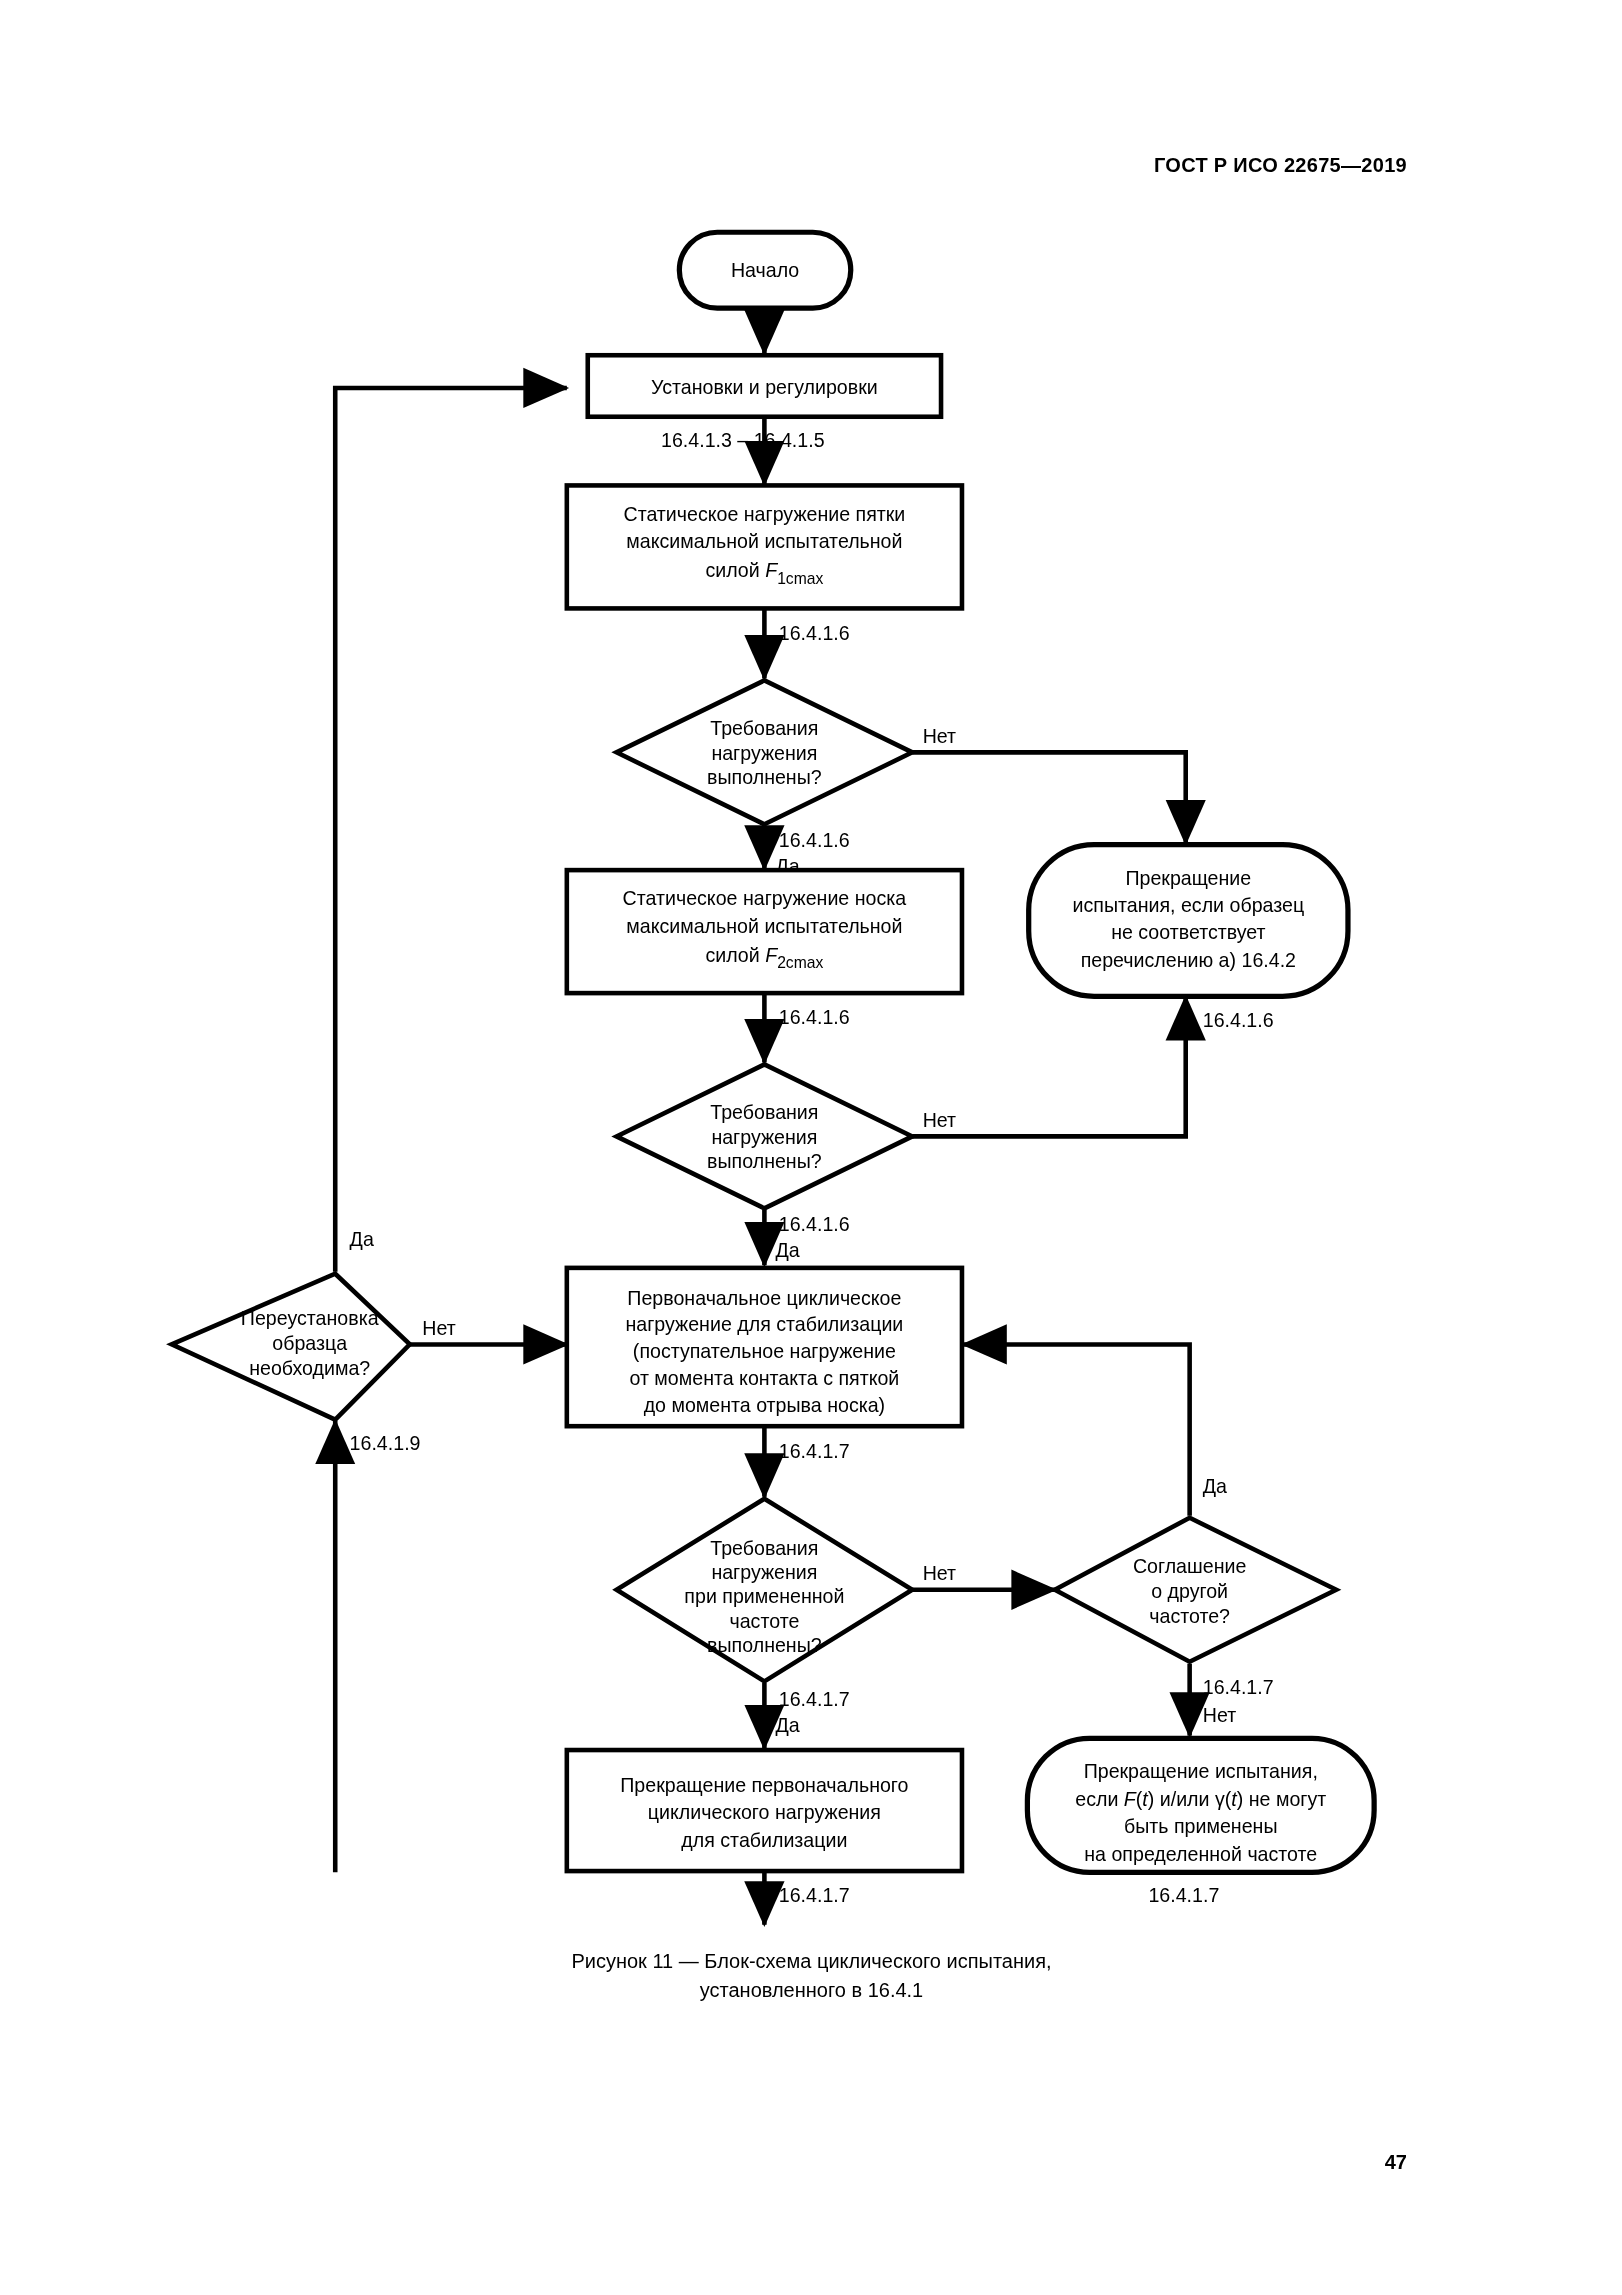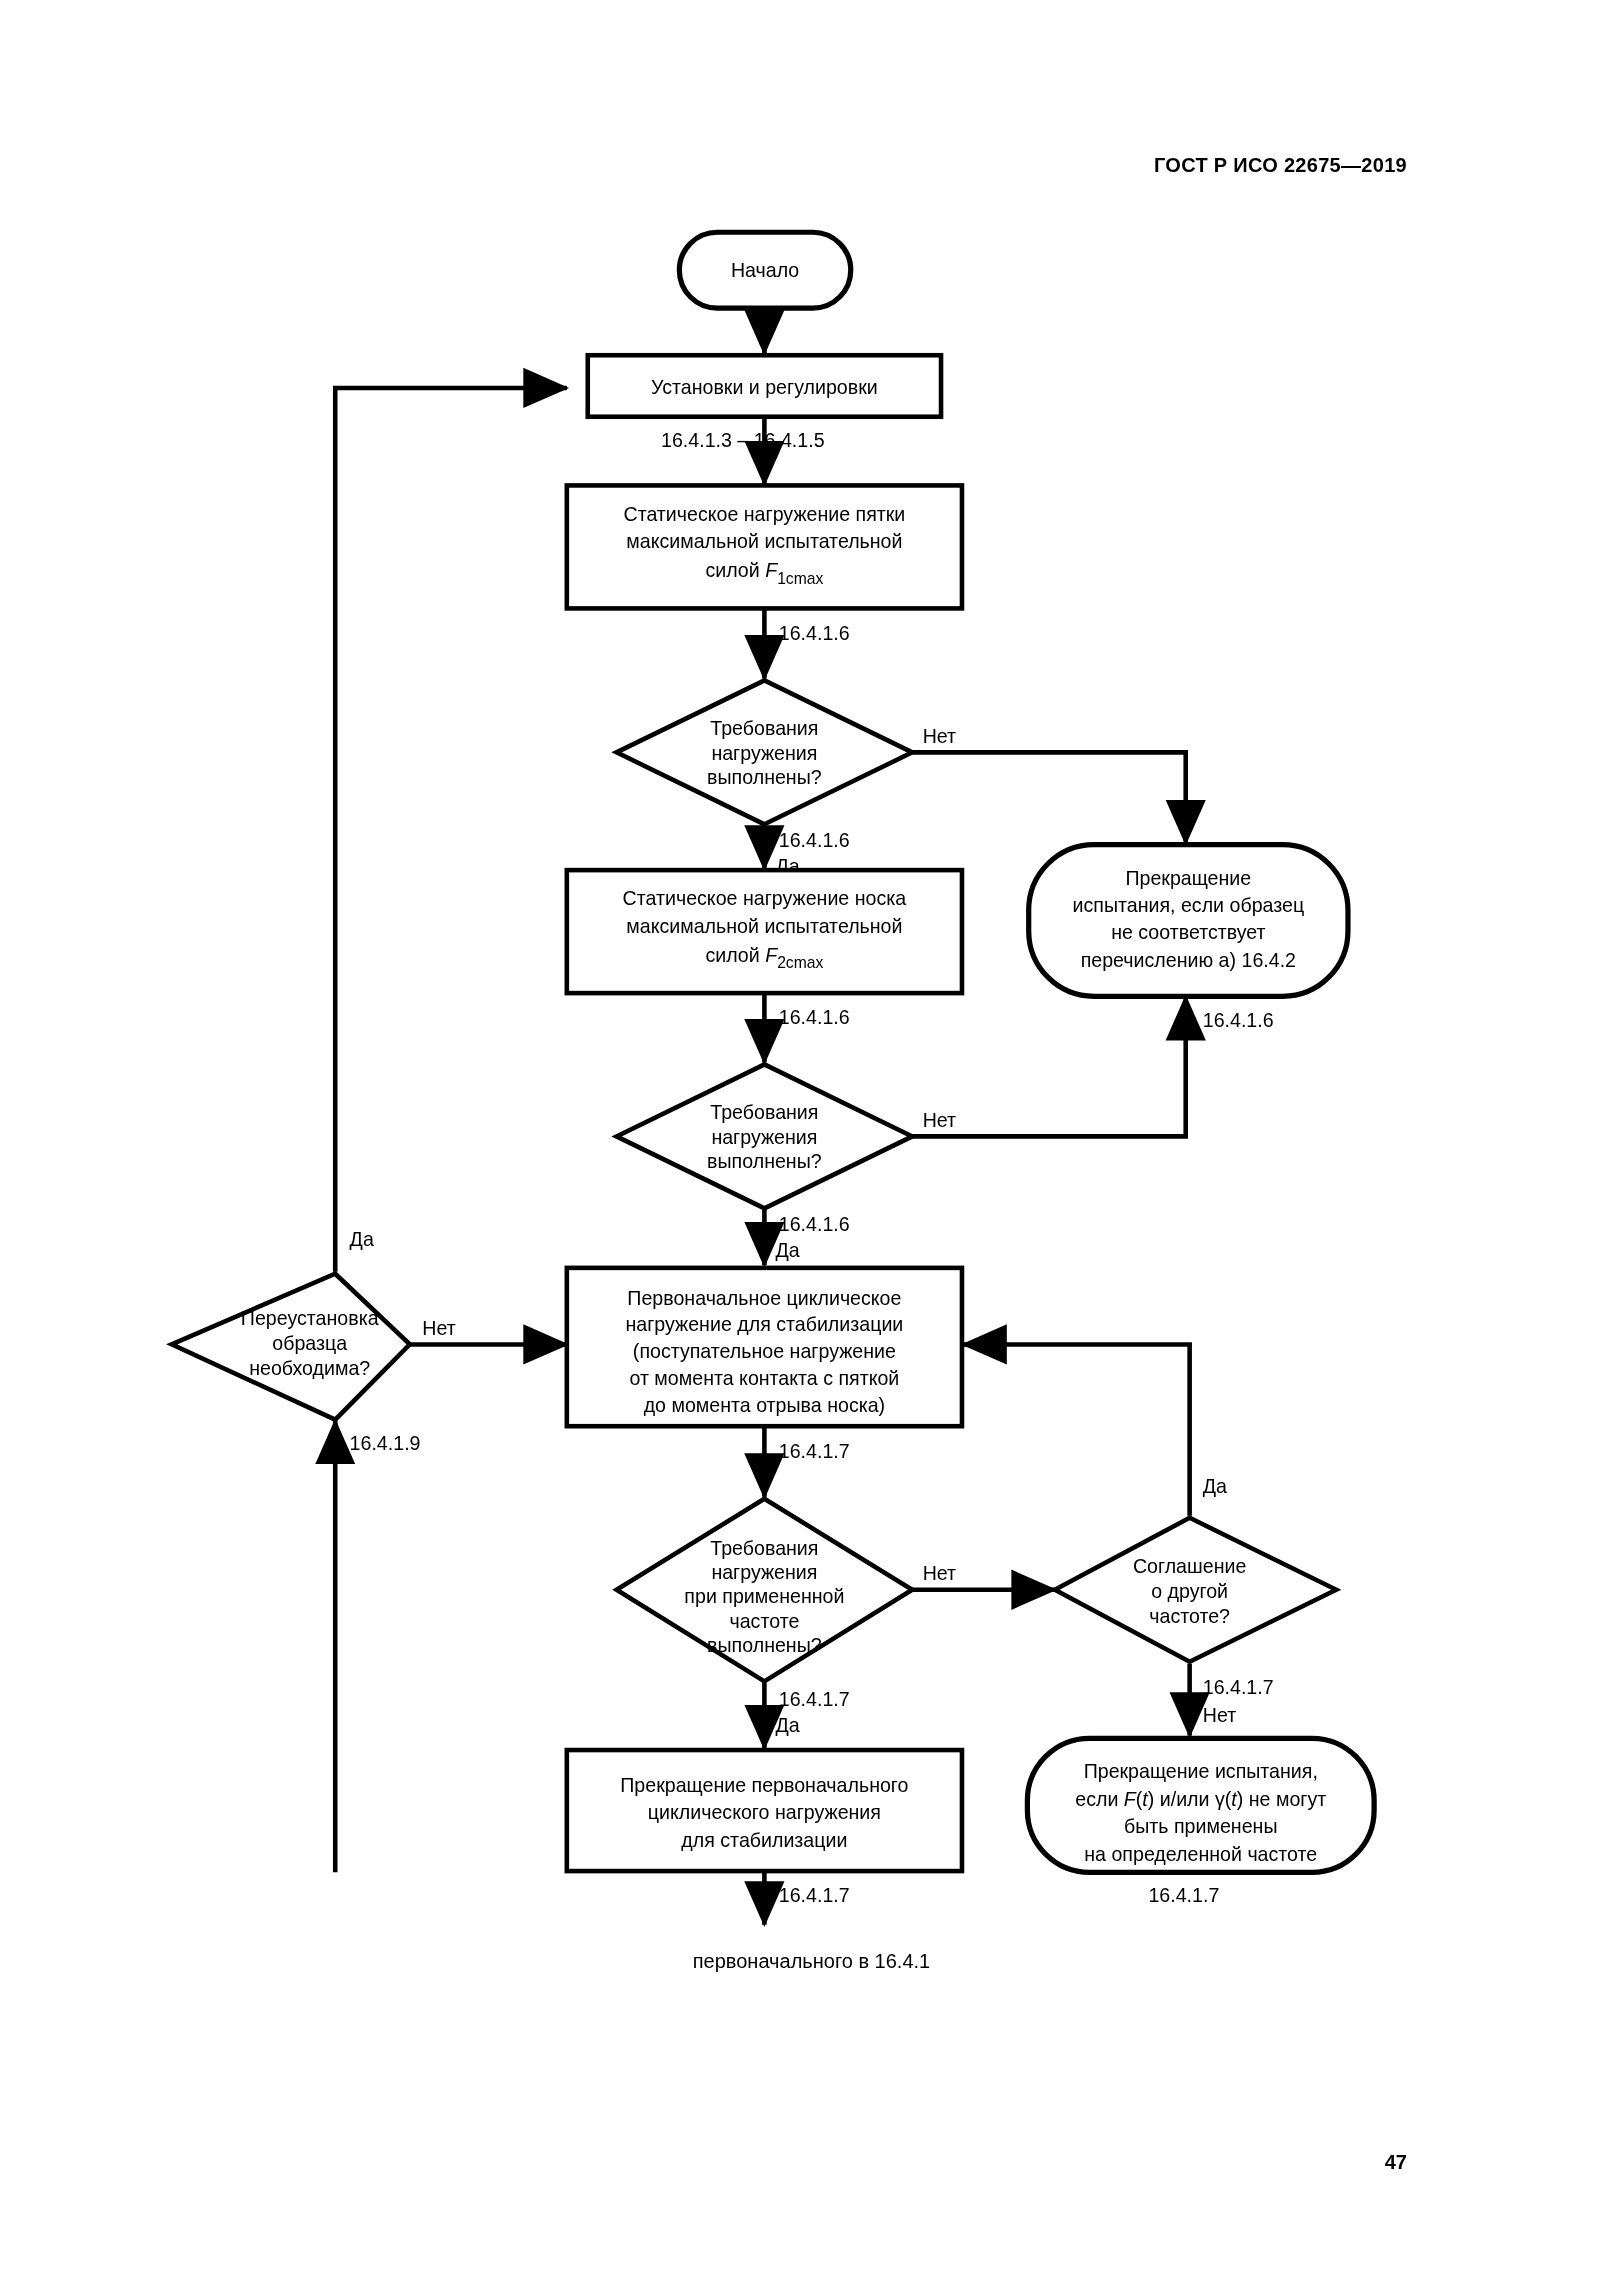--- a/index.html
+++ b/index.html
@@ -186,18 +186,19 @@
       <text class="nodetext" x="1835" y="2760">
         <tspan>если </tspan><tspan class="ital">F</tspan><tspan>(</tspan><tspan class="ital">t</tspan><tspan>) и/или </tspan><tspan>γ</tspan><tspan>(</tspan><tspan class="ital">t</tspan><tspan>) не могут</tspan>
       </text>
       <text class="nodetext" x="1835" y="2802">быть применены</text>
       <text class="nodetext" x="1835" y="2844">на определенной частоте</text>
     </g>
     <text class="edgelabel" x="1755" y="2908">16.4.1.7</text>
   </svg>
 
   <div id="figure-caption">
-    <div>первоначального в 16.4.1</div>
+    <div>Рисунок 11 — Блок-схема циклического испытания,</div>
+    <div>установленного в 16.4.1</div>
   </div>
 
   <div id="page-number">47</div>
 </div>
 
 
 </body></html>

